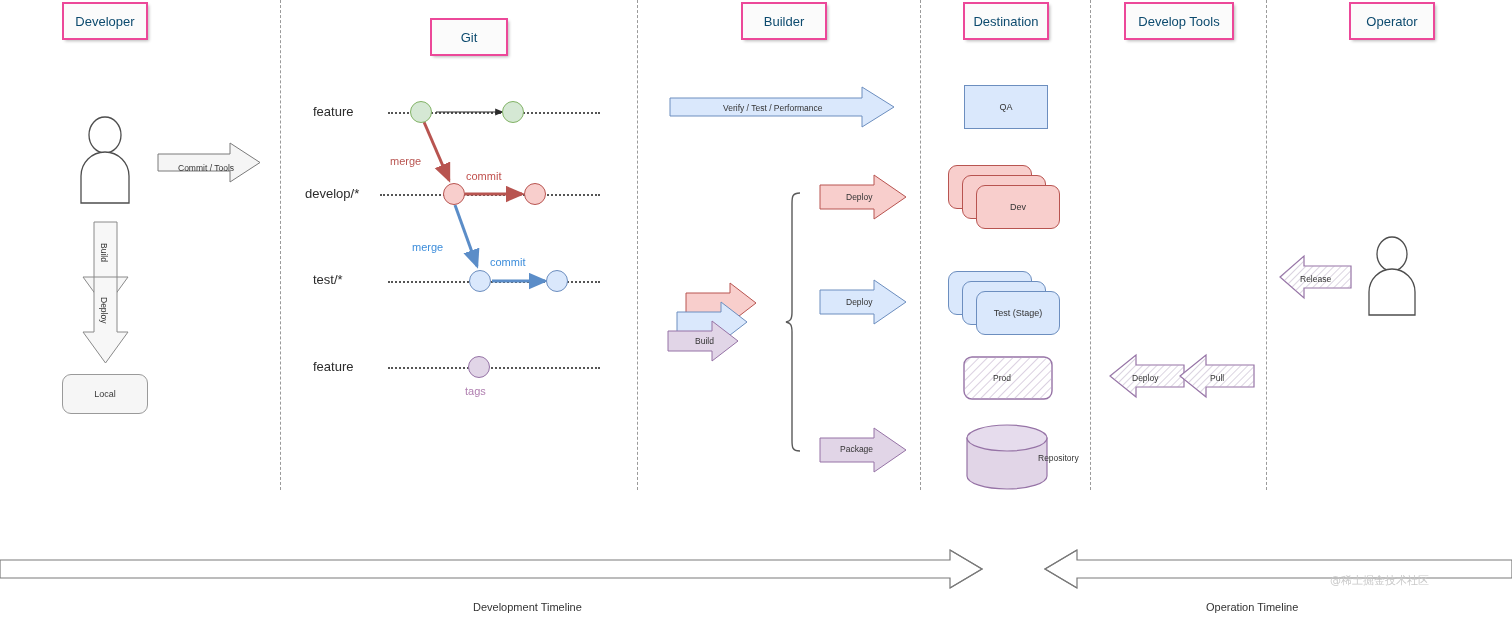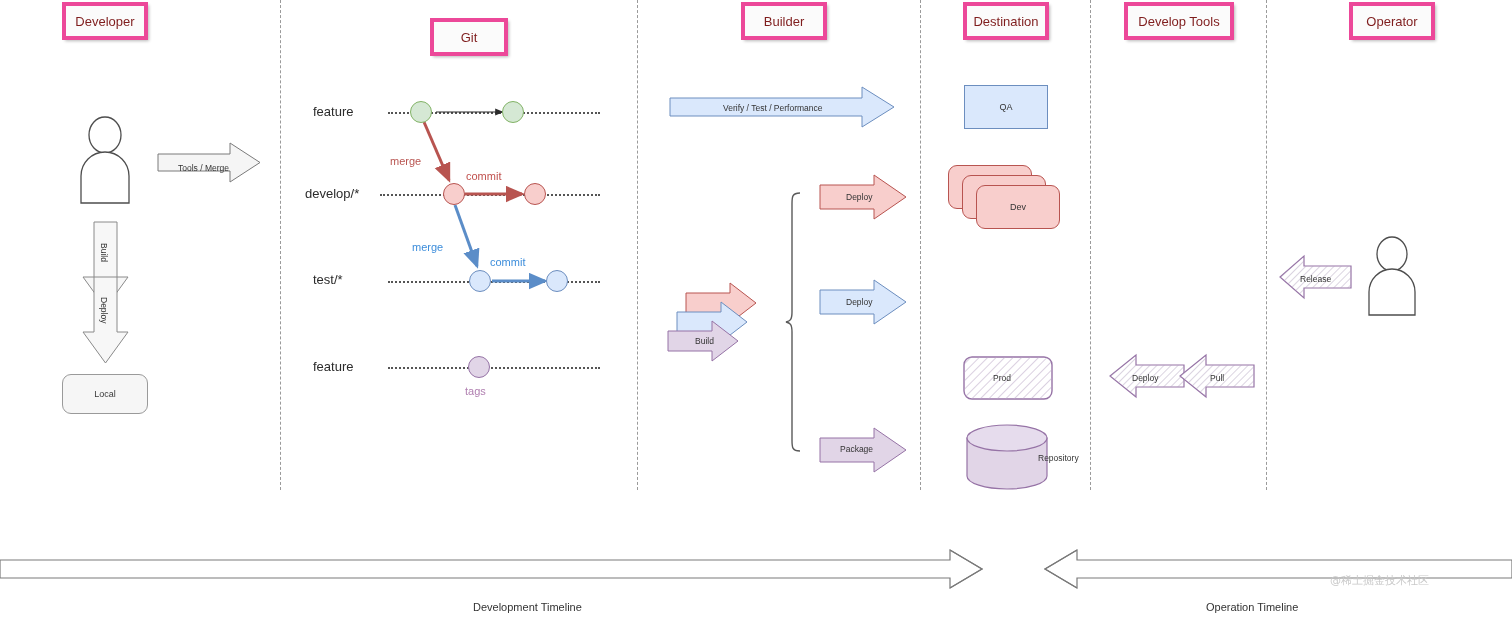--- a/index.html
+++ b/index.html
@@ -12,25 +12,25 @@
     position: relative;
     width: 1512px;
     height: 617px;
     background: #ffffff;
     overflow: hidden;
   }
   .abs { position: absolute; }
 
   
   .lane-box {
-    border: 4px solid #ec4899;
+    border: 2px solid #ec4899;
     background: #fbfbfb;
     box-shadow: 2px 2px 3px -1px rgba(0,0,0,0.28);
     display: flex; align-items: center; justify-content: center;
-    font-size: 13px; color: #7f1d1d;
+    font-size: 13px; color: #0c4a6e;
     white-space: nowrap;
   }
 
   
   .lane-sep {
     width: 0; border-left: 1px dashed #9a9a9a;
   }
   .lbl-sm { font-size: 8.5px; color: #333333; white-space: nowrap; }
   .lbl-git { font-size: 13px; color: #2b2b2b; white-space: nowrap; }
   .lbl-mini { font-size: 11px; white-space: nowrap; }
@@ -117,21 +117,21 @@
   <div class="abs lane-sep" style="left:1266px;top:0;height:490px;"></div>
 
   <svg class="overlay" width="70" height="90" style="left:78px;top:118px;">
     <ellipse cx="27" cy="17" rx="16" ry="18" fill="#ffffff" stroke="#4d4d4d" stroke-width="1.3"></ellipse>
     <path d="M 3 85 L 3 58 A 24 24 0 0 1 51 58 L 51 85 Z" fill="#ffffff" stroke="#4d4d4d" stroke-width="1.3"></path>
   </svg>
 
   <svg class="overlay" width="105" height="50" style="left:158px;top:143px;">
     <path d="M 0 11 L 72 11 L 72 0 L 102 19.5 L 72 39 L 72 28 L 0 28 Z" fill="#f5f5f5" stroke="#7a7a7a" stroke-width="1"></path>
   </svg>
-  <div class="abs lbl-sm" style="left:178px;top:163px;">Tools / Merge</div>
+  <div class="abs lbl-sm" style="left:178px;top:163px;">Commit / Tools</div>
 
   <svg class="overlay" width="60" height="90" style="left:78px;top:222px;">
     <path d="M 16 0 L 39 0 L 39 55 L 50 55 L 27.5 86 L 5 55 L 16 55 Z" fill="#f7f7f7" stroke="#8a8a8a" stroke-width="1"></path>
   </svg>
   <div class="abs vert-text" style="left:109px;top:243px;">Build</div>
 
   <svg class="overlay" width="60" height="90" style="left:78px;top:277px;">
     <path d="M 16 0 L 39 0 L 39 55 L 50 55 L 27.5 86 L 5 55 L 16 55 Z" fill="#f7f7f7" stroke="#8a8a8a" stroke-width="1"></path>
   </svg>
   <div class="abs vert-text" style="left:109px;top:297px;">Deploy</div>
@@ -229,20 +229,26 @@
     <span>QA</span>
   </div>
 
   <div class="abs" style="left:948px;top:165px;width:112px;height:68px;">
     <div class="stack-card stack-red" style="left:0px;top:0px;width:84px;height:44px;"></div>
     <div class="stack-card stack-red" style="left:14px;top:10px;width:84px;height:44px;"></div>
     <div class="stack-card stack-red" style="left:28px;top:20px;width:84px;height:44px;"></div>
     <div class="stack-label" style="left:28px;top:37px;width:84px;">Dev</div>
   </div>
 
+  <div class="abs" style="left:948px;top:271px;width:112px;height:68px;">
+    <div class="stack-card stack-blue" style="left:0px;top:0px;width:84px;height:44px;"></div>
+    <div class="stack-card stack-blue" style="left:14px;top:10px;width:84px;height:44px;"></div>
+    <div class="stack-card stack-blue" style="left:28px;top:20px;width:84px;height:44px;"></div>
+    <div class="stack-label" style="left:28px;top:37px;width:84px;">Test (Stage)</div>
+  </div>
 
   <svg class="overlay" width="92" height="46" style="left:963px;top:356px;">
     <rect x="1" y="1" width="88" height="42" rx="8" ry="8" fill="#ffffff" stroke="#9673a6" stroke-width="1.4"></rect>
     <rect x="1" y="1" width="88" height="42" rx="8" ry="8" fill="url(#hatch)" stroke="none"></rect>
   </svg>
   <div class="abs lbl-sm" style="left:993px;top:373px;">Prod</div>
 
   <svg class="overlay" width="86" height="64" style="left:965px;top:425px;">
     <path d="M 2 13 L 2 51 A 40 13 0 0 0 82 51 L 82 13 Z" fill="#e1d5e7" stroke="#9673a6" stroke-width="1.2"></path>
     <ellipse cx="42" cy="13" rx="40" ry="13" fill="#e6dced" stroke="#9673a6" stroke-width="1.2"></ellipse>

